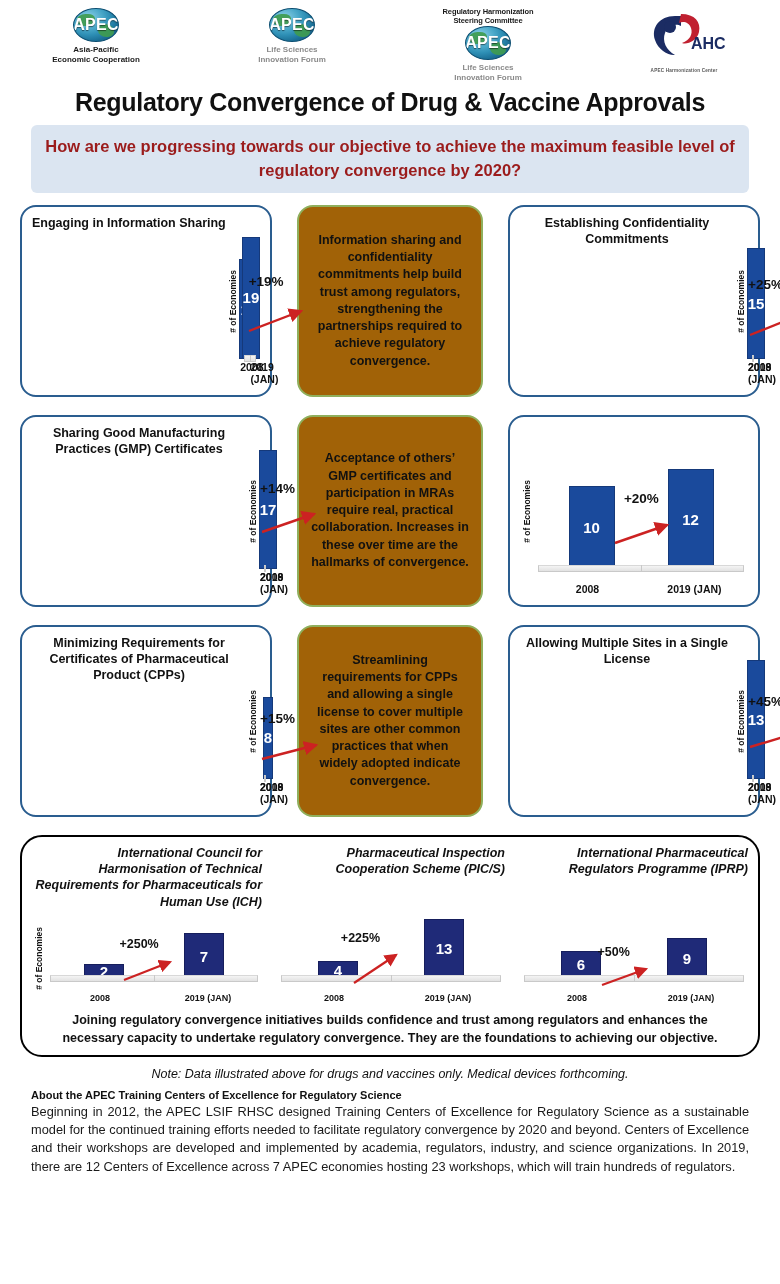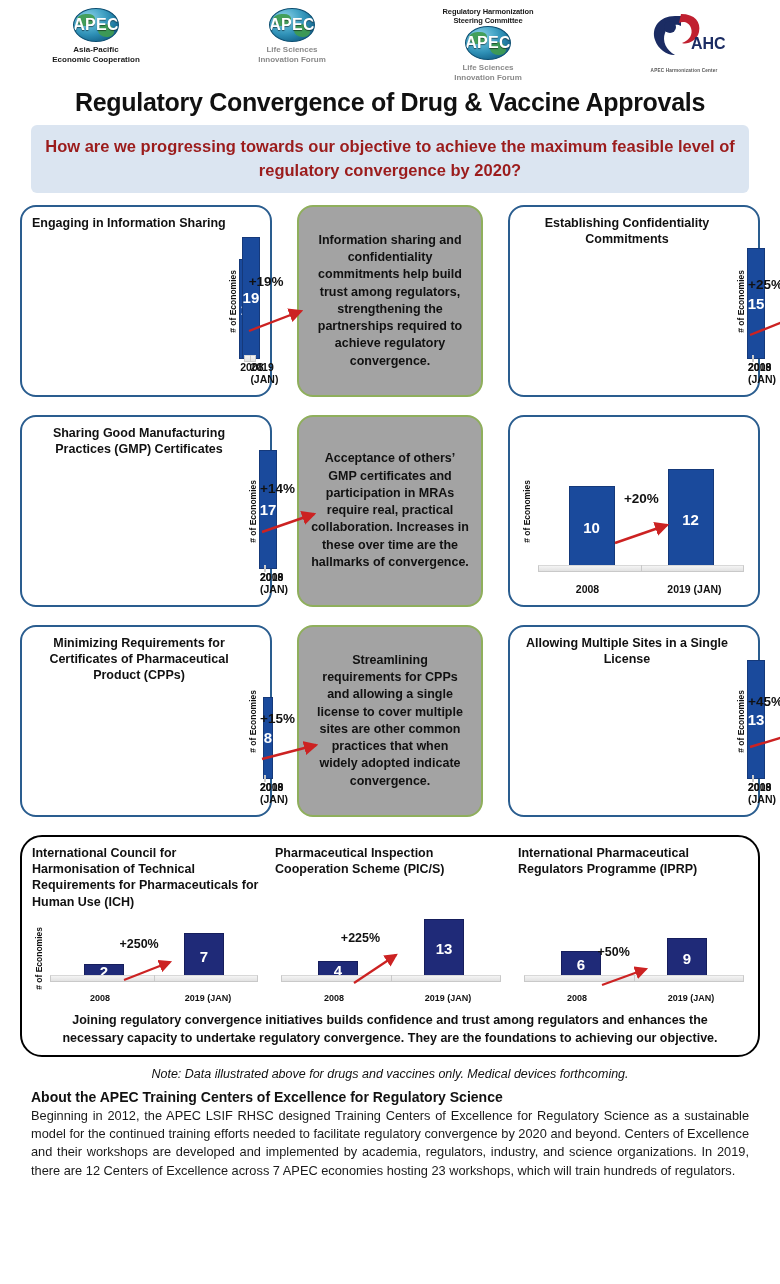--- a/index.html
+++ b/index.html
@@ -38,21 +38,21 @@
               text-align:center; color:#9b1c1c; font-weight:bold; font-size:16.5px; line-height:1.45;
               padding:10px 14px; }
 
   
   .grid { width:740px; margin:0 auto; }
   .row { display:flex; justify-content:space-between; align-items:stretch; margin-bottom:18px; }
   .card { width:252px; height:192px; border:2px solid #2a5d8f; border-radius:16px; background:#fff;
           padding:8px 10px 6px 10px; display:flex; flex-direction:row;}
   .card .card-title { text-align:center; font-size:12.5px; font-weight:bold; color:#111; line-height:1.3; margin-bottom:2px;}
   .note-card { width:186px; height:192px; border:2px solid #8faf5c; border-radius:16px;
-               background:#a3a3a3; display:flex; align-items:center; justify-content:center; padding:8px 12px;}
+               background:#a16207; display:flex; align-items:center; justify-content:center; padding:8px 12px;}
   .note-card p { margin:0; text-align:center; font-size:12.5px; font-weight:bold; line-height:1.38; color:#111;}
 
   
   .chart { flex:1; display:flex; position:relative; padding-left:2px;}
   .ylab { writing-mode:vertical-rl; transform:rotate(180deg); font-size:8.5px; font-weight:bold;
           color:#111; align-self:center; margin-right:2px; white-space:nowrap; }
   .plot { flex:1; position:relative; }
   .bars { position:absolute; left:8px; right:8px; top:2px; bottom:30px; display:flex; justify-content:space-around; align-items:flex-end;}
   .bar-col { width:40%; display:flex; justify-content:center; align-items:flex-end; height:100%;}
   .bar { width:46px; background:#1a4a9c; border:1px solid #15397a; position:relative; display:flex; align-items:center; justify-content:center;}
@@ -63,32 +63,32 @@
   .floor::after{ content:""; position:absolute; left:50%; top:-1px; bottom:-1px; width:1px; background:#c9c9c9;}
   .xlabels { position:absolute; left:0; right:0; bottom:4px; display:flex; justify-content:space-around; }
   .xlabels div { font-size:10.5px; font-weight:bold; color:#111; text-align:center; width:45%;}
   .pct { position:absolute; font-size:13.5px; font-weight:bold; color:#111; z-index:5; white-space:nowrap;}
   .arrow { position:absolute; z-index:4; }
 
   
   .bottom-panel { width:740px; margin:0 auto; border:2.5px solid #000; border-radius:22px; padding:8px 6px 6px 6px; }
   .bottom-charts { display:flex; justify-content:space-between; }
   .bcard { width:238px; height:162px; display:flex; flex-direction:column; padding:0 4px;}
-  .bcard .card-title { text-align:left; font-size:12.5px; font-weight:bold; line-height:1.3; color:#111; min-height:62px;}
+  .bcard .card-title { text-align:right; font-size:12.5px; font-weight:bold; line-height:1.3; color:#111; min-height:62px;font-style:italic;}
   .bcard .bar { background:#1f2a78; border:1px solid #161e5c;}
   .bcard .bars { bottom:28px; }
   .bcard .floor { bottom:25px; }
   .bcard .xlabels div { font-size:9px; }
   .panel-foot { text-align:center; font-size:12.5px; font-weight:bold; line-height:1.45; color:#111; padding:4px 22px 2px 22px;}
 
   .note-line { text-align:center; font-style:italic; font-size:12.5px; color:#111; margin:10px 0 8px 0;}
 
   
   .about { width:718px; margin:6px auto 0 auto; }
-  .about h3 { font-size:14px; font-weight:bold; margin:0 0 2px 0; color:#111;}
+  .about h3 { font-size:11px; font-weight:bold; margin:0 0 2px 0; color:#111;}
   .about p { font-size:12.8px; line-height:1.42; margin:0; text-align:justify; color:#1a1a1a;}
 </style>
 </head>
 <body>
 
 <div class="logo-bar">
 
   <div class="logo">
     <div class="globe">
       <div class="apec-text">APEC</div>

